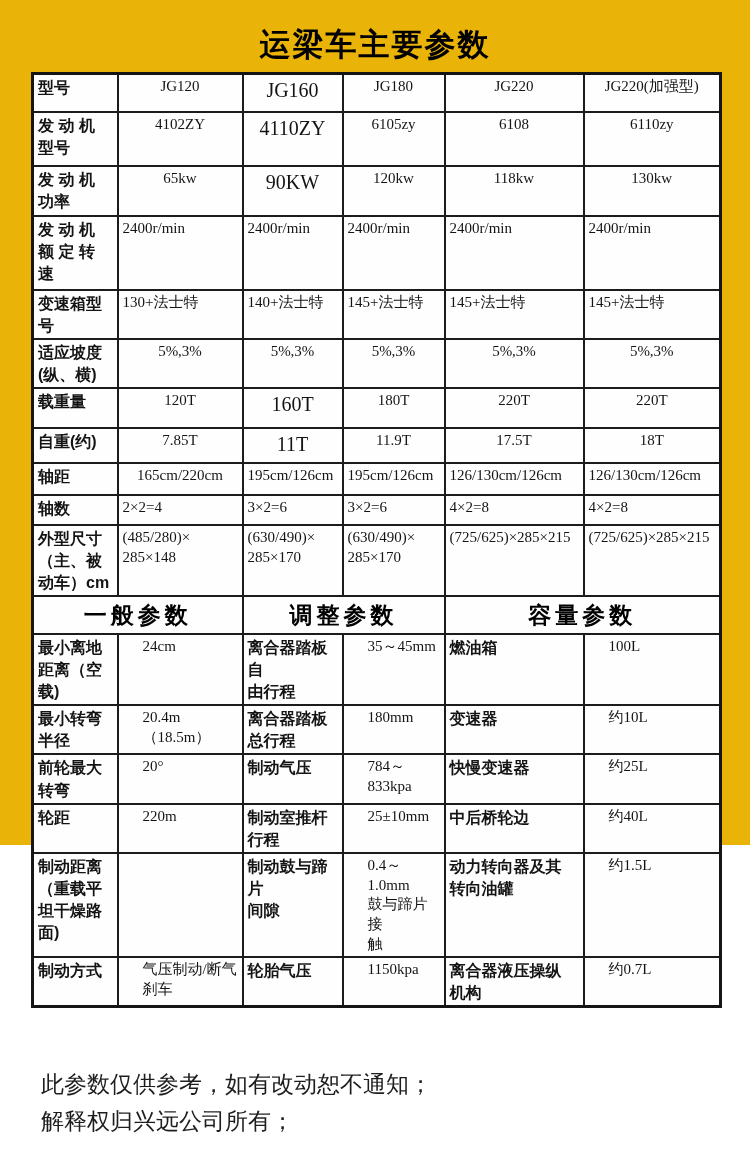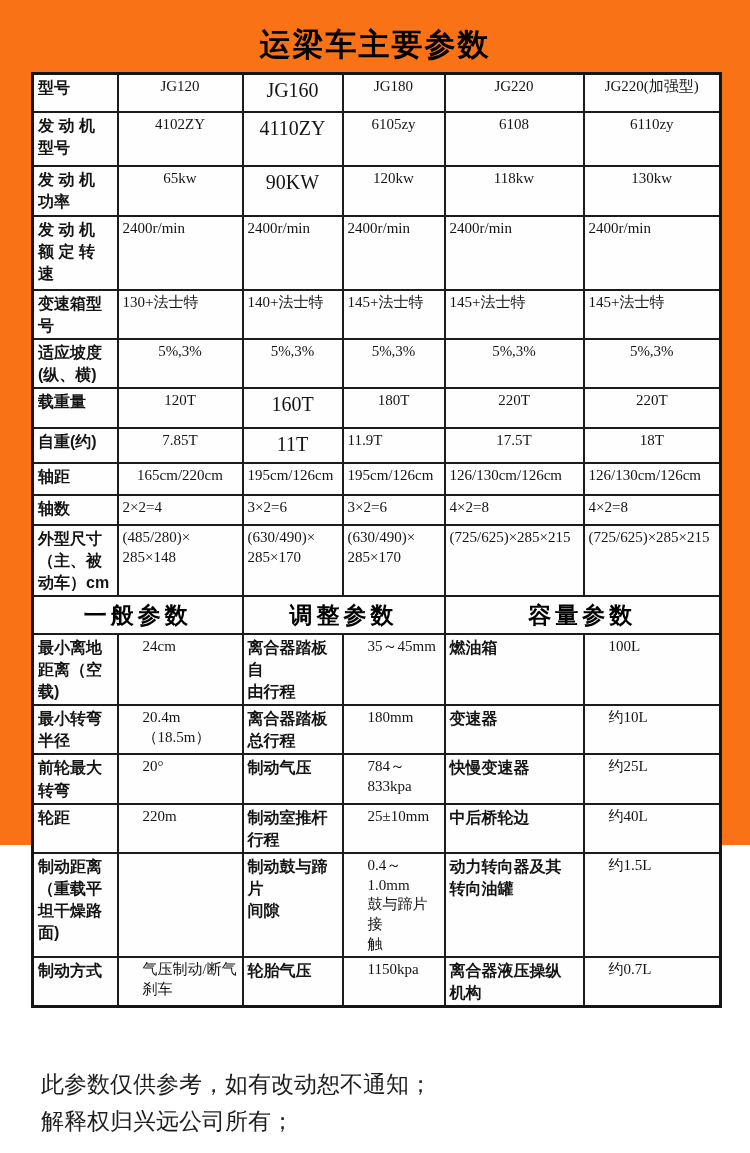--- a/index.html
+++ b/index.html
@@ -3,21 +3,21 @@
 <meta charset="utf-8">
 <style>
   html,body{margin:0;padding:0;}
   body{
     width:750px;height:1153px;
     background:#ffffff;
     font-family:"Liberation Sans","DejaVu Sans",sans-serif;
     color:#141414;
     overflow:hidden;
   }
-  .page{position:relative;width:750px;height:845px;background:#f97316;}
+  .page{position:relative;width:750px;height:845px;background:#eab308;}
   .title{
     position:absolute;top:24px;left:0;width:100%;
     margin:0;text-align:center;
     font-size:31px;font-weight:bold;color:#000;
     letter-spacing:2px;
   }
   table.params{
     position:absolute;top:72px;left:31px;
     width:688px;
     border-collapse:collapse;table-layout:fixed;
@@ -137,21 +137,21 @@
           <td style="text-align: center;">120T</td>
           <td class="lg" style="text-align: center;">160T</td>
           <td style="text-align: center;">180T</td>
           <td style="text-align: center;">220T</td>
           <td style="text-align: center;">220T</td>
         </tr>
         <tr style="height: 35px;">
           <th>自重(约)</th>
           <td style="text-align: center;">7.85T</td>
           <td class="lg" style="text-align: center;">11T</td>
-          <td style="">11.9T</td>
+          <td style="text-align: center;">11.9T</td>
           <td style="text-align: center;">17.5T</td>
           <td style="text-align: center;">18T</td>
         </tr>
         <tr style="height: 32px;">
           <th>轴距</th>
           <td style="text-align: center;">165cm/220cm</td>
           <td style="text-align: left;">195cm/126cm</td>
           <td style="text-align: left;">195cm/126cm</td>
           <td style="text-align: left;">126/130cm/126cm</td>
           <td style="text-align: left;">126/130cm/126cm</td>

